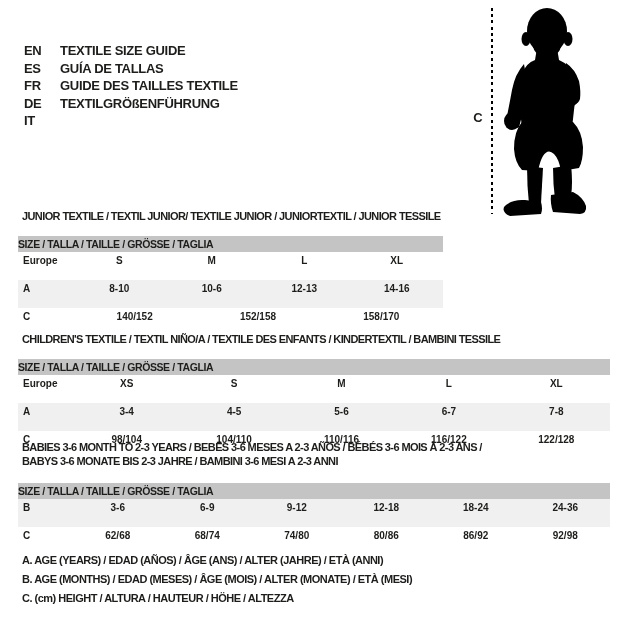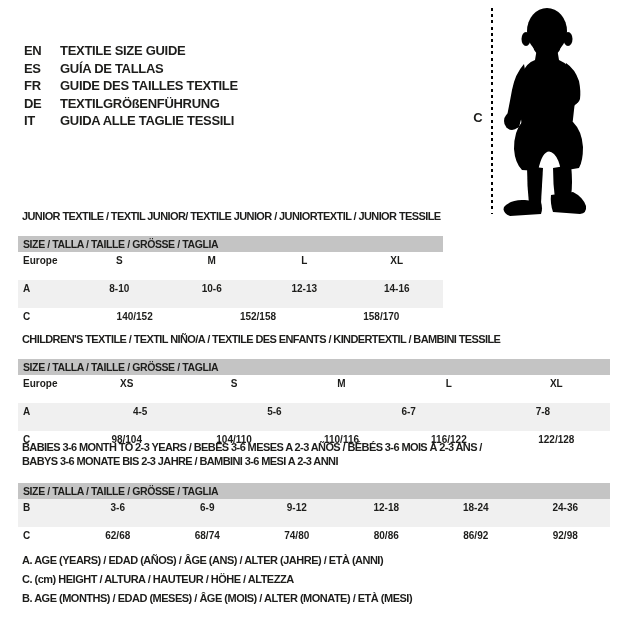--- a/index.html
+++ b/index.html
@@ -32,21 +32,21 @@
   #table-1 { top:332px; width:592px; }
   #table-2 { top:440px; width:592px; }
   .table-title {
     font-size:11px; letter-spacing:-0.6px; line-height:14px;
     white-space:pre-line; margin:0 0 13px 4px;
   }
   #table-2 .table-title { margin-bottom:15px; }
   .size-header {
     height:16px; background:var(--header-bar,#c4c4c4);
     font-size:10.5px; letter-spacing:-0.4px; line-height:16px;
-    padding-left:5px; box-sizing:border-box;
+    box-sizing:border-box;
   }
   .trow { display:flex; height:28px; line-height:18px; font-size:10px; }
   .trow.striped { background:var(--row-stripe,#f0f0f0); }
   .tcell { flex:1; text-align:center; }
   .tcell.label { flex:0 0 50px; text-align:left; padding-left:5px; }
 
   
   .footnotes { position:absolute; left:22px; top:551px; }
   .footnote { font-size:11px; letter-spacing:-0.5px; line-height:19px; }
 </style>
@@ -67,21 +67,20 @@
     <div class="lang-row">
       <span class="lang-code">FR</span>
       <span class="lang-label">GUIDE DES TAILLES TEXTILE</span>
     </div>
     <div class="lang-row">
       <span class="lang-code">DE</span>
       <span class="lang-label">TEXTILGRÖßENFÜHRUNG</span>
     </div>
     <div class="lang-row">
       <span class="lang-code">IT</span>
-      <span class="lang-label">GUIDA ALLE TAGLIE TESSILI</span>
     </div>
   </div>
 
   <div class="dotted-line"></div>
   <div class="height-label">C</div>
   <svg class="figure-svg" width="125" height="225" viewBox="0 0 125 225" aria-hidden="true">
     <g fill="var(--silhouette,#000)">
 
       <ellipse cx="52" cy="31" rx="20" ry="23"></ellipse>
       <ellipse cx="52" cy="45" rx="14" ry="12"></ellipse>
@@ -140,20 +139,21 @@
         <div class="trow">
           <div class="tcell label">Europe</div>
           <div class="tcell">XS</div>
           <div class="tcell">S</div>
           <div class="tcell">M</div>
           <div class="tcell">L</div>
           <div class="tcell">XL</div>
         </div>
         <div class="trow striped">
           <div class="tcell label">A</div>
+          <div class="tcell">3-4</div>
           <div class="tcell">4-5</div>
           <div class="tcell">5-6</div>
           <div class="tcell">6-7</div>
           <div class="tcell">7-8</div>
         </div>
         <div class="trow">
           <div class="tcell label">C</div>
           <div class="tcell">98/104</div>
           <div class="tcell">104/110</div>
           <div class="tcell">110/116</div>
@@ -184,17 +184,17 @@
           <div class="tcell">74/80</div>
           <div class="tcell">80/86</div>
           <div class="tcell">86/92</div>
           <div class="tcell">92/98</div>
         </div>
       </div>
   </section>
 
   <div class="footnotes">
     <div class="footnote">A. AGE (YEARS) / EDAD (AÑOS) / ÂGE (ANS) / ALTER (JAHRE) / ETÀ (ANNI)</div>
+    <div class="footnote">B. AGE (MONTHS) / EDAD (MESES) / ÂGE (MOIS) / ALTER (MONATE) / ETÀ (MESI)</div>
     <div class="footnote">C. (cm) HEIGHT / ALTURA / HAUTEUR / HÖHE / ALTEZZA</div>
-    <div class="footnote">B. AGE (MONTHS) / EDAD (MESES) / ÂGE (MOIS) / ALTER (MONATE) / ETÀ (MESI)</div>
   </div>
 
 </div>
 
 </body></html>

